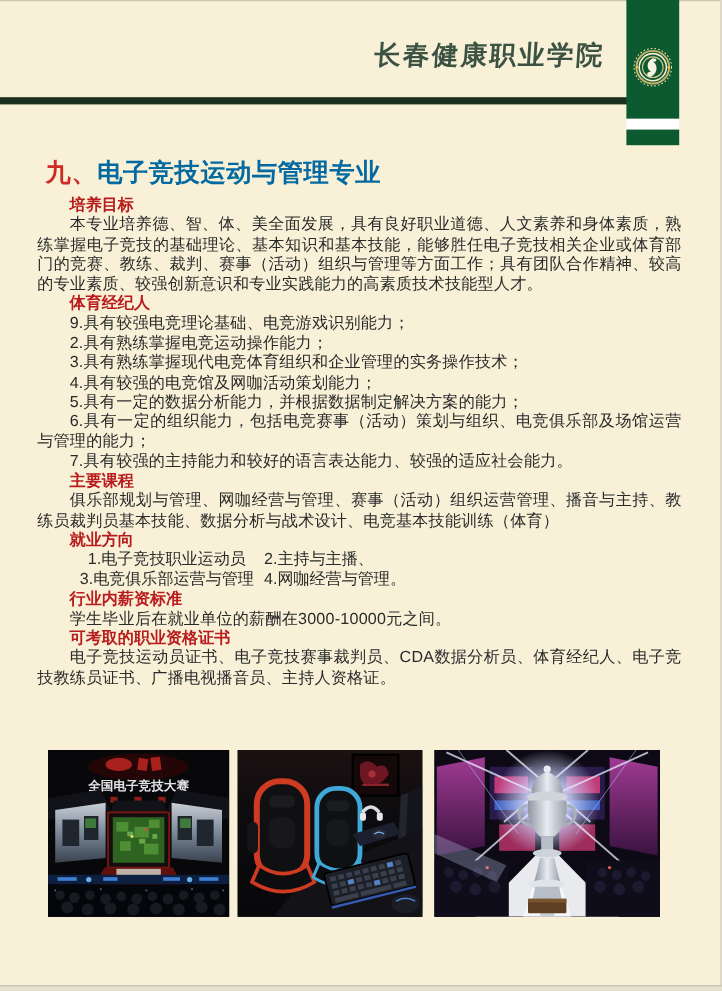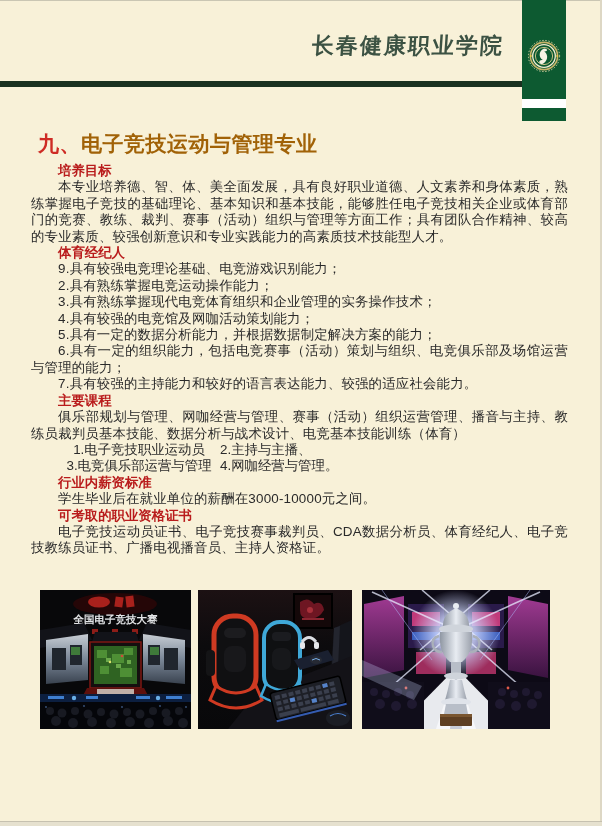--- a/index.html
+++ b/index.html
@@ -27,31 +27,31 @@
   .green-bar{position:absolute;left:0;top:81px;width:523px;height:6px;background:#1a3120;}
   .side-strip{position:absolute;left:522px;top:0;width:44px;height:99px;background:#0d5a31;}
   .side-strip-gap{position:absolute;left:522px;top:99px;width:44px;height:9px;background:#ffffff;}
   .side-strip-foot{position:absolute;left:522px;top:108px;width:44px;height:13px;background:#0d5a31;}
   .emblem{position:absolute;left:527px;top:39px;width:34px;height:34px;}
 
   
   .content{position:absolute;left:31px;top:130px;width:537px;color:#2a2a2a;}
   .page-title{font-size:21px;font-weight:bold;letter-spacing:.5px;margin:0 0 5px 7px;}
   .page-title .t-num{color:#ce2b24;}
-  .page-title .t-txt{color:#a16207;}
+  .page-title .t-txt{color:#0369a1;}
   .sec-h{padding-left:27px;font-weight:bold;font-size:13.4px;line-height:16.4px;color:#b91c1c;}
   .para,.skill-item{
     font-size:13.4px;line-height:16.4px;text-indent:2.02em;
     text-align:justify;color:#2a2a2a;letter-spacing:.2px;
   }
   .emp-row{font-size:13.4px;line-height:16.4px;padding-left:27px;color:#2a2a2a;}
   .emp-left{display:inline-block;min-width:162px;text-align:center;}
 
   
-  .photos{position:absolute;left:40px;top:590px;display:flex;}
+  .photos{position:absolute;left:40px;top:625px;display:flex;}
   .photo{height:139px;background:#000;flex:none;}
   .photo-1{width:151px;margin-right:7px;}
   .photo-2{width:154px;margin-right:10px;}
   .photo-3{width:188px;}
   .photo svg{display:block;}
 </style>
 </head>
 <body>
 
 <div class="edge-top"></div>
@@ -91,20 +91,21 @@
   <div class="skill-item">2.具有熟练掌握电竞运动操作能力；</div>
   <div class="skill-item">3.具有熟练掌握现代电竞体育组织和企业管理的实务操作技术；</div>
   <div class="skill-item">4.具有较强的电竞馆及网咖活动策划能力；</div>
   <div class="skill-item">5.具有一定的数据分析能力，并根据数据制定解决方案的能力；</div>
   <div class="skill-item">6.具有一定的组织能力，包括电竞赛事（活动）策划与组织、电竞俱乐部及场馆运营与管理的能力；</div>
   <div class="skill-item">7.具有较强的主持能力和较好的语言表达能力、较强的适应社会能力。</div>
 
   <div class="sec-h">主要课程</div>
   <div class="para">俱乐部规划与管理、网咖经营与管理、赛事（活动）组织运营管理、播音与主持、教练员裁判员基本技能、数据分析与战术设计、电竞基本技能训练（体育）</div>
 
+  <div class="sec-h">就业方向</div>
   <div class="emp-row">
     <span class="emp-left">1.电子竞技职业运动员</span><span>2.主持与主播、</span>
   </div>
   <div class="emp-row">
     <span class="emp-left">3.电竞俱乐部运营与管理</span><span>4.网咖经营与管理。</span>
   </div>
 
   <div class="sec-h">行业内薪资标准</div>
   <div class="para">学生毕业后在就业单位的薪酬在3000-10000元之间。</div>
 

